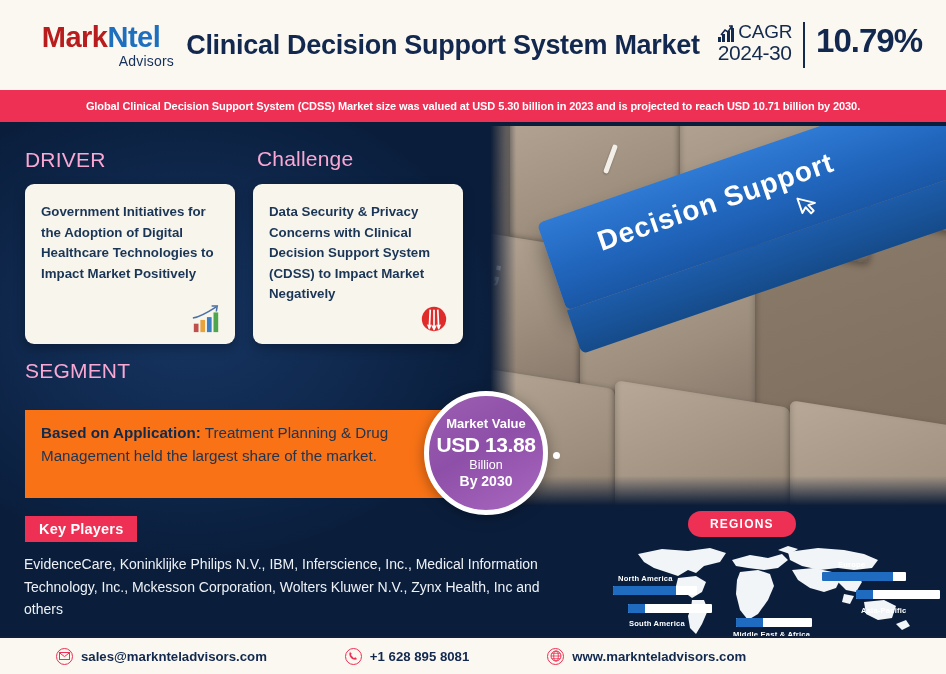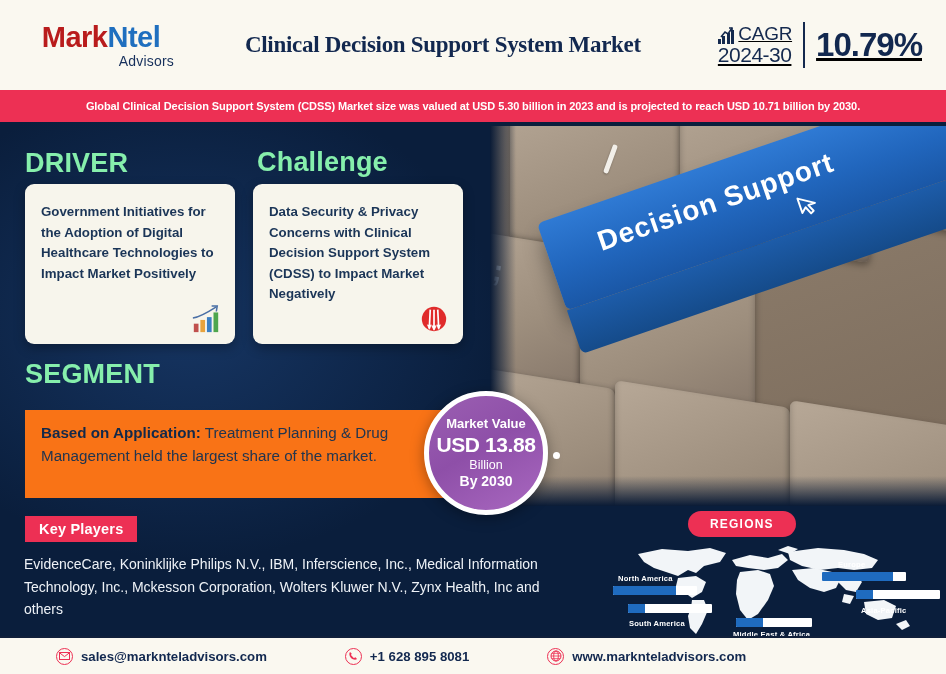--- a/index.html
+++ b/index.html
@@ -24,25 +24,25 @@
   }
   .logo-main { font-size: 29px; font-weight: bold; letter-spacing: -0.5px; }
   .logo-mark { color: #b91c1c; }
   .logo-ntel { color: #1F6FBF; }
   .logo-sub {
     font-size: 14px; color: #16305c; margin-top: 2px;
     align-self: flex-end; margin-right: 2px; letter-spacing: 0.2px;
   }
   .title {
     flex: 1; text-align: center;
-    font-size: 23px; font-weight: bold; color: #12284f;
-    letter-spacing: -0.3px; margin-left: -8px; font-family: Liberation Serif, serif;
+    font-size: 27px; font-weight: bold; color: #12284f;
+    letter-spacing: -0.3px; margin-left: -8px;
   }
   .cagr-block {
-    display: flex; align-items: center; margin-right: 24px; text-decoration: underline;
+    display: flex; align-items: flex-start; margin-right: 24px;
   }
   .cagr-left { text-align: left; color: #14294e; line-height: 1.05; }
   .cagr-row1 { display: flex; align-items: flex-end; gap: 4px; }
   .cagr-label { font-size: 19px; letter-spacing: -0.3px; }
   .cagr-years { font-size: 21px; letter-spacing: -0.5px; }
   .cagr-divider {
     width: 2px; height: 46px; background: #14294e; margin: 0 11px;
   }
   .cagr-value {
     font-size: 33px; font-weight: bold; color: #12284f; letter-spacing: -1px;
@@ -127,21 +127,21 @@
     position: absolute; left: 0; top: 0; width: 26px; height: 100%;
     background: linear-gradient(90deg, rgba(10,27,54,1), rgba(10,27,54,0));
   }
   .photo-fade-b {
     position: absolute; left: 0; bottom: 0; width: 100%; height: 30px;
     background: linear-gradient(0deg, rgba(10,27,54,1), rgba(10,27,54,0));
   }
 
   
   .sec-head {
-    position: absolute; color: #86efac; font-size: 27px; font-weight: bold;
+    position: absolute; color: #f9a8d4; font-size: 21px; font-weight: normal;
     letter-spacing: 0.2px;
   }
   .h-driver   { left: 25px; top: 26px; }
   .h-challenge{ left: 257px; top: 25px; }
   .h-segment  { left: 25px; top: 237px; }
 
   .card {
     position: absolute; background: #f7f5ec; border-radius: 9px;
     box-shadow: 0 4px 12px rgba(0,0,0,0.3);
   }

